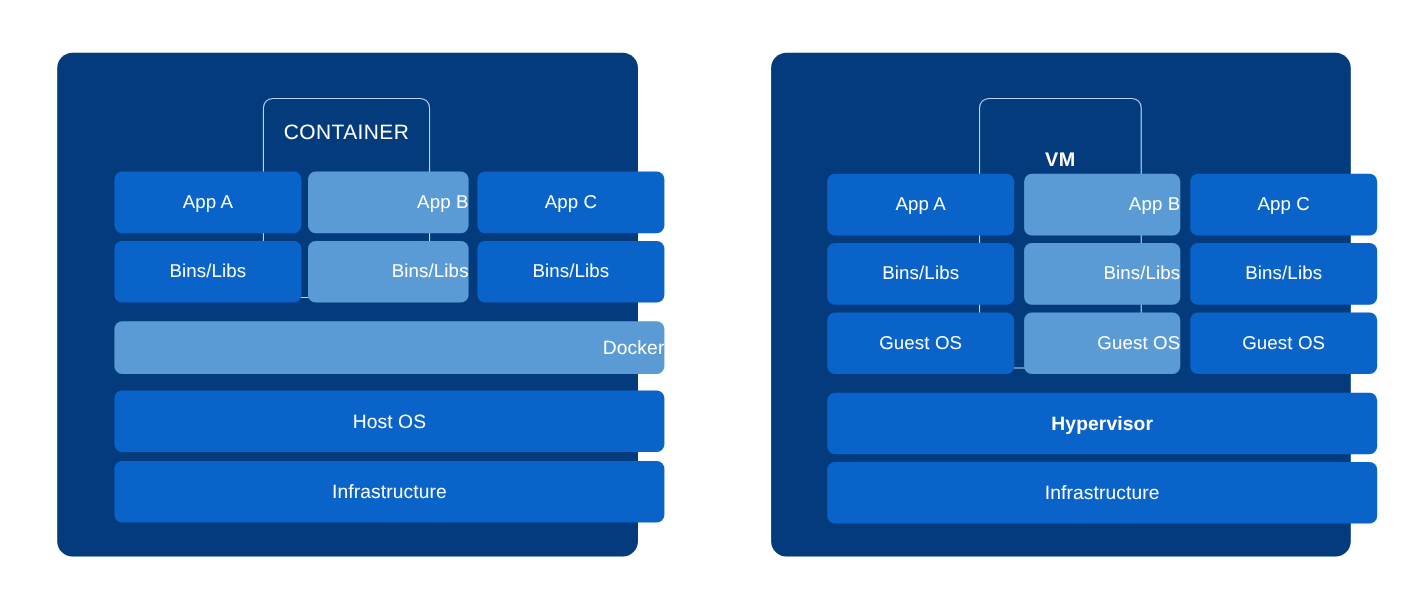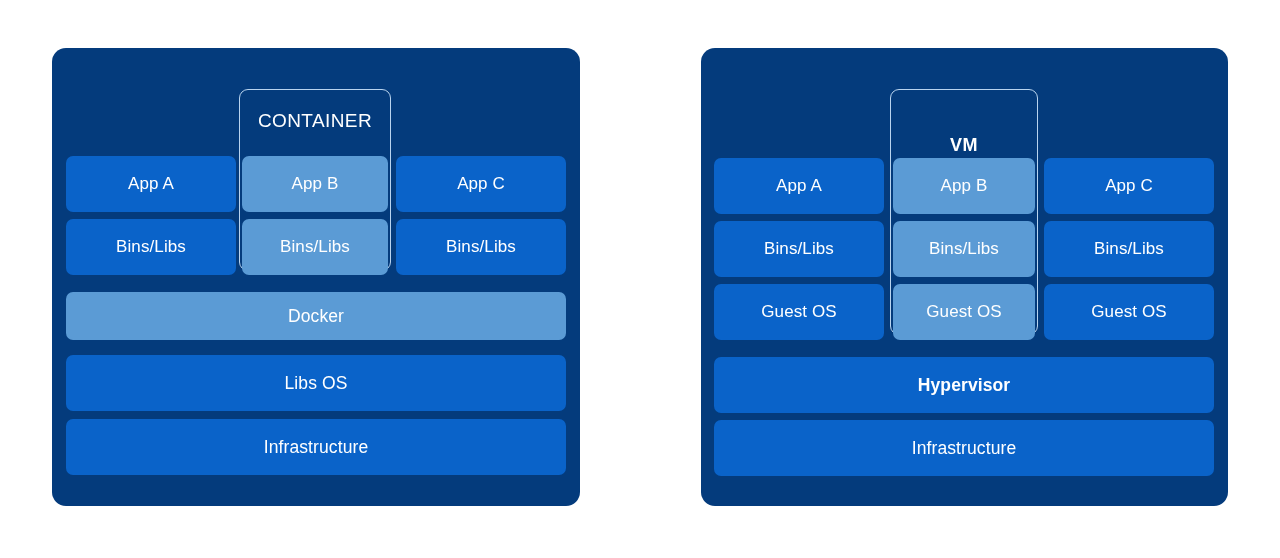--- a/index.html
+++ b/index.html
@@ -40,23 +40,24 @@
     position: absolute;
     box-sizing: border-box;
     border-radius: 7px;
     display: flex;
     align-items: center;
     justify-content: center;
     color: #ffffff;
     font-size: 17px;
     letter-spacing: 0.1px;
     white-space: nowrap;
+    margin-left: 38px;
   }
   .tile.mid    { background: #0a63c9; }
-  .tile.light  { background: #5b9bd5; }
+  .tile.light  { background: #5b9bd5; justify-content: flex-end; }
   .tile.wide   { font-size: 17.5px; }
 
   
   .frame {
     position: absolute;
     box-sizing: border-box;
     border: 1.5px solid #b9d4ef;
     border-radius: 9px;
     background: transparent;
     pointer-events: none;
@@ -99,21 +100,21 @@
   </div>
   <div class="tile mid" style="left:344px; top:171px; width:170px; height:56px;">
     <span>Bins/Libs</span>
   </div>
 
   <div class="tile light wide" style="left:14px; top:244px; width:500px; height:48px;">
     <span>Docker</span>
   </div>
 
   <div class="tile mid wide" style="left:14px; top:307px; width:500px; height:56px;">
-    <span>Libs OS</span>
+    <span>Host OS</span>
   </div>
 
   <div class="tile mid wide" style="left:14px; top:371px; width:500px; height:56px;">
     <span>Infrastructure</span>
   </div>
 </div>
 
 <div class="panel" id="panel-vm">
 
   <div class="frame" style="left:189px; top:41px; width:148px; height:246px;"></div>

